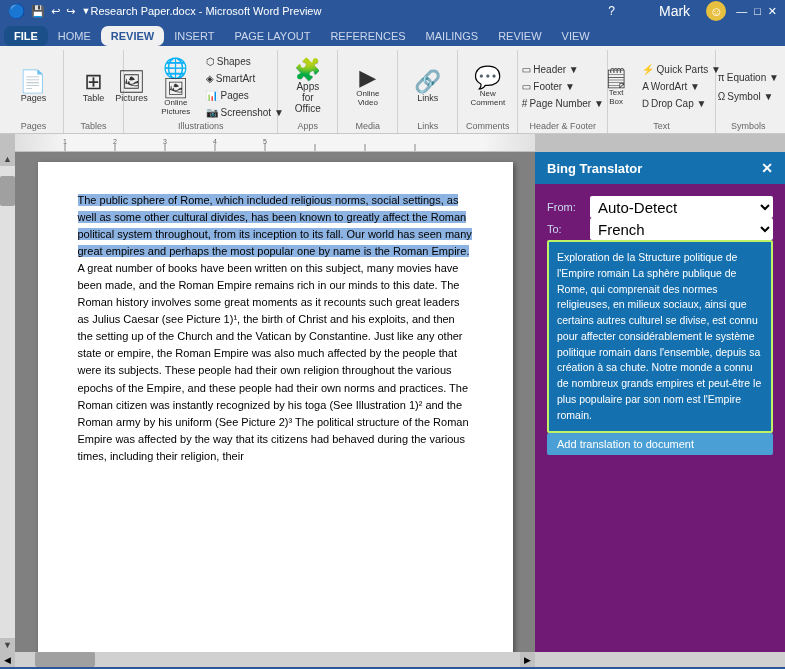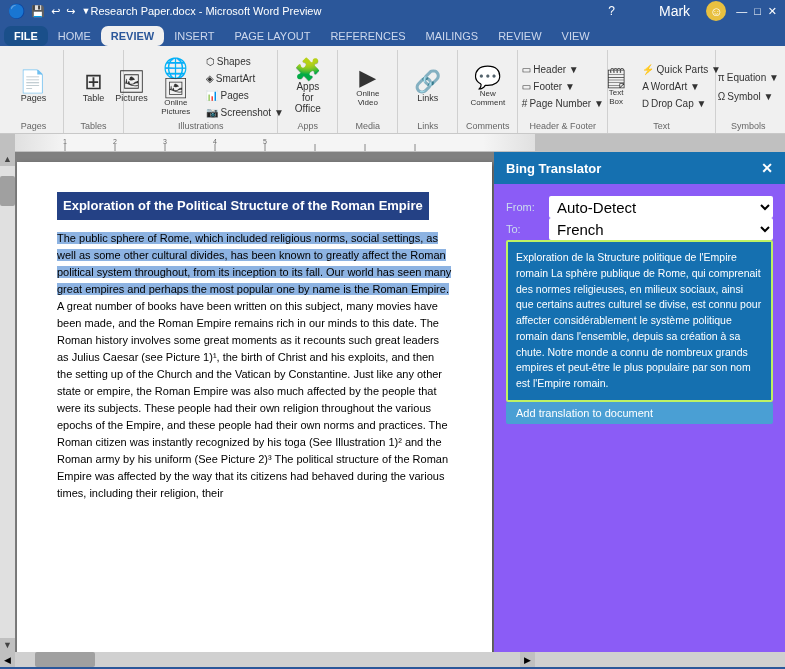--- a/index.html
+++ b/index.html
@@ -148,22 +148,22 @@
       padding: 4px 6px;
       margin-bottom: 10px;
       display: inline-block;
     }
     .doc-body { font-size: 11px; line-height: 1.55; }
     .doc-body p { margin-bottom: 8px; }
     .text-highlight { background: #8db3e2; }
 
     
     .translator-panel {
-      width: 291px;
-      background: #8b5cf6;
+      width: 250px;
+      background: #701a75;
       display: flex;
       flex-direction: column;
     }
     .translator-header {
       background: #1570b0;
       padding: 8px 12px;
       display: flex;
       align-items: center;
       justify-content: space-between;
       color: white;
@@ -445,21 +445,20 @@
   <div class="v-scrollbar-left">
     <div class="scroll-arrow">▲</div>
     <div class="scroll-track">
       <div class="scroll-thumb"></div>
     </div>
     <div class="scroll-arrow">▼</div>
   </div>
 
   <div class="document-wrapper">
     <div class="document">
-      <div class="doc-title">Exploration of the Political Structure of the Roman Empire</div>
       <div class="doc-body">
         <p>
           <span class="text-highlight">The public sphere of Rome, which included religious norms, social settings, as well as some other cultural divides, has been known to greatly affect the Roman political system throughout, from its inception to its fall. Our world has seen many great empires and perhaps the most popular one by name is the Roman Empire.</span> A great number of books have been written on this subject, many movies have been made, and the Roman Empire remains rich in our minds to this date. The Roman history involves some great moments as it recounts such great leaders as Julius Caesar (see Picture 1)¹, the birth of Christ and his exploits, and then the setting up of the Church and the Vatican by Constantine. Just like any other state or empire, the Roman Empire was also much affected by the people that were its subjects. These people had their own religion throughout the various epochs of the Empire, and these people had their own norms and practices. The Roman citizen was instantly recognized by his toga (See Illustration 1)² and the Roman army by his uniform (See Picture 2)³ The political structure of the Roman Empire was affected by the way that its citizens had behaved during the various times, including their religion, their
         </p>
       </div>
     </div>
   </div>
 
   <div class="translator-panel">
     <div class="translator-header">

